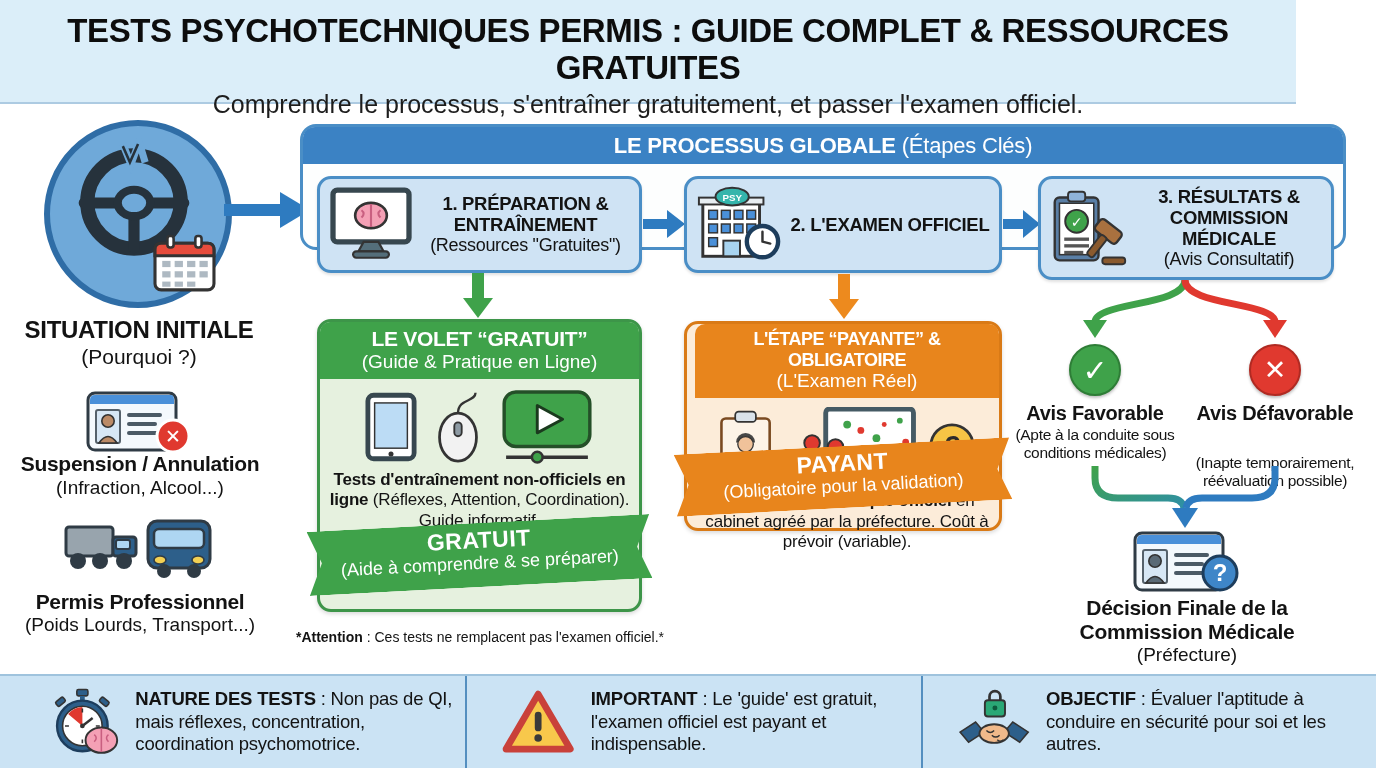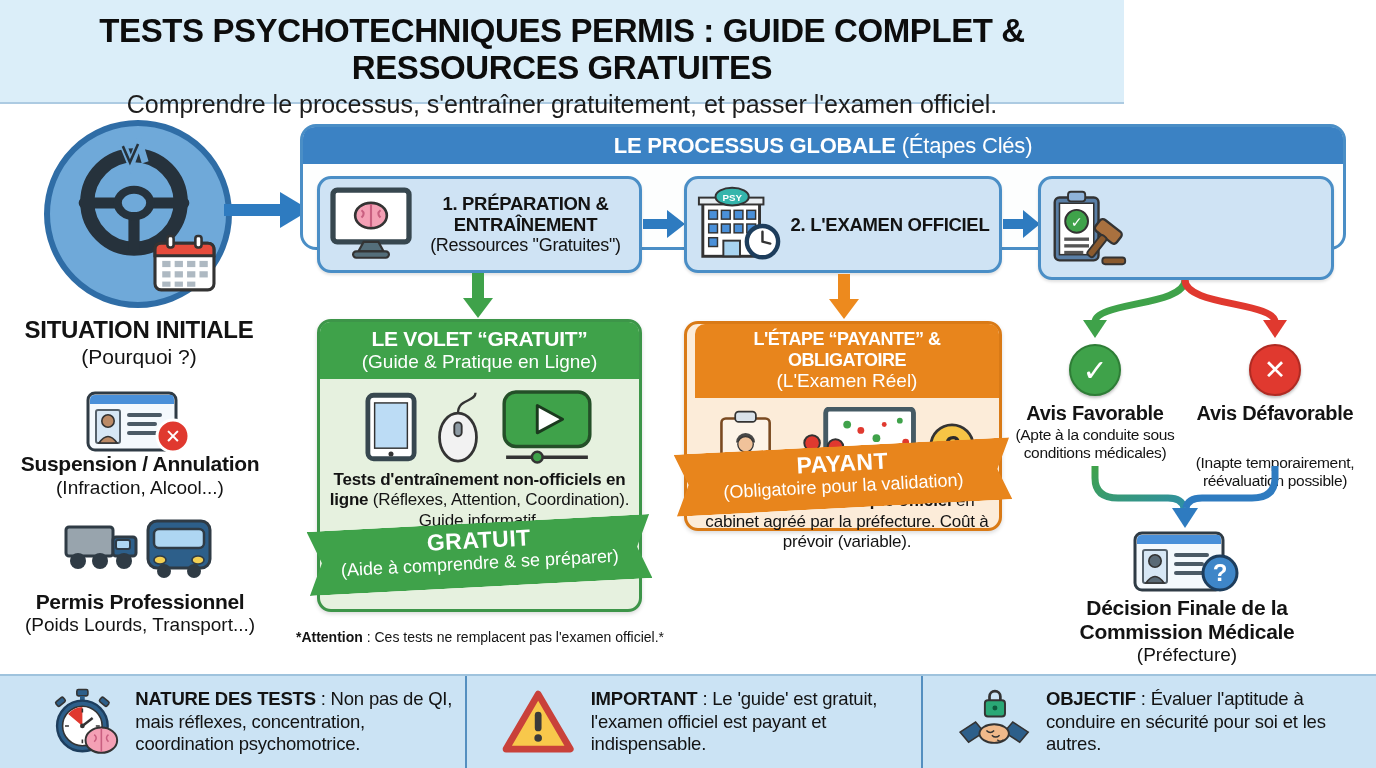--- a/index.html
+++ b/index.html
@@ -1,20 +1,20 @@
 <!DOCTYPE html>
 <html><head>
 <meta charset="utf-8">
 <style>
   * { margin:0; padding:0; box-sizing:border-box; }
   body { font-family:"Liberation Sans","DejaVu Sans",sans-serif; background:#fff; }
   .canvas { position:relative; width:1376px; height:768px; background:#ffffff; overflow:hidden; color:#131313; }
 
   
-  .strip-top { position:absolute; left:0; top:0; width:1124px; height:104px;
+  .strip-top { position:absolute; left:0; top:0; width:1296px; height:104px;
     background:#dbeef9; border-bottom:2px solid #adcbe2; text-align:center; }
   .strip-top h1 { margin-top:13px; font-size:33px; line-height:1.12; font-weight:800;
     letter-spacing:-0.4px; color:#0d0d0d; }
   .strip-top p { margin-top:3px; font-size:25px; color:#1d1d1d; }
 
   .strip-bottom { position:absolute; left:0; top:674px; width:1376px; height:94px;
     background:#cbe3f4; border-top:2px solid #9fc3dd; display:flex; }
   .f-sec { flex:1 1 0; display:flex; align-items:center; gap:15px; padding-left:46px; }
   .f-sec + .f-sec { border-left:2.5px solid #548fc0; padding-left:34px; }
   .f-text { font-size:18.5px; line-height:1.22; max-width:330px; letter-spacing:-0.2px; }
@@ -231,20 +231,24 @@
       <text x="29" y="39" text-anchor="middle" font-size="15" font-weight="bold" fill="#fff">✓</text>
       <rect x="16" y="50" width="26" height="3.5" fill="#555"></rect>
         <rect x="16" y="57" width="26" height="3.5" fill="#555"></rect>
         <rect x="16" y="64" width="20" height="3.5" fill="#555"></rect>
       <g transform="rotate(38 62 44)">
         <rect x="48" y="36" width="28" height="15" rx="4" fill="#a9713f" stroke="#333" stroke-width="2.5"></rect>
         <rect x="58" y="50" width="8" height="26" rx="3" fill="#8a5a2e" stroke="#333" stroke-width="2"></rect>
       </g>
       <rect x="56" y="71" width="24" height="7" rx="3" fill="#8a5a2e" stroke="#333" stroke-width="2"></rect>
     </svg>
+    <div class="txt">
+      <div class="t1">3. RÉSULTATS &amp; COMMISSION MÉDICALE</div>
+      <div class="t2">(Avis Consultatif)</div>
+    </div>
   </div>
 
   <svg class="abs" style="left:463px;top:273px" width="30" height="45" viewBox="0 0 30 45">
     <rect x="9" y="0" width="12" height="27" fill="#3fa24a"></rect>
       <polygon points="0,25 30,25 15,45" fill="#3fa24a"></polygon>
   </svg>
   <svg class="abs" style="left:829px;top:274px" width="30" height="45" viewBox="0 0 30 45">
     <rect x="9" y="0" width="12" height="27" fill="#ed8a1e"></rect>
       <polygon points="0,25 30,25 15,45" fill="#ed8a1e"></polygon>
   </svg>

